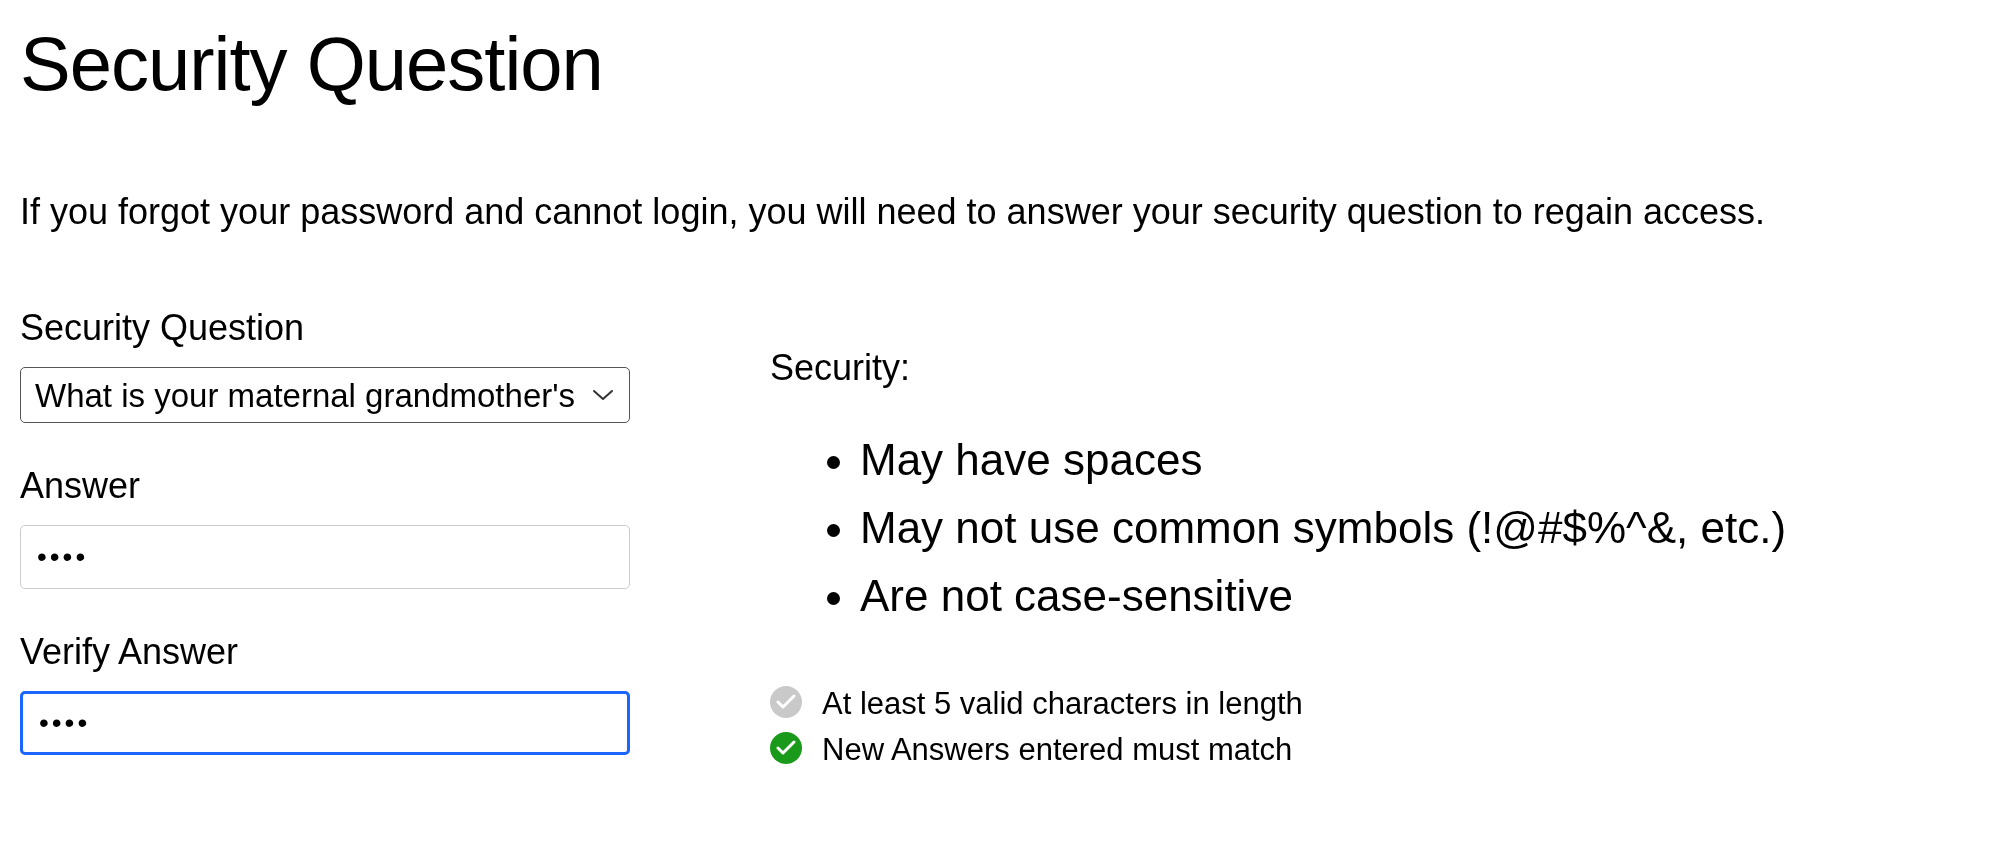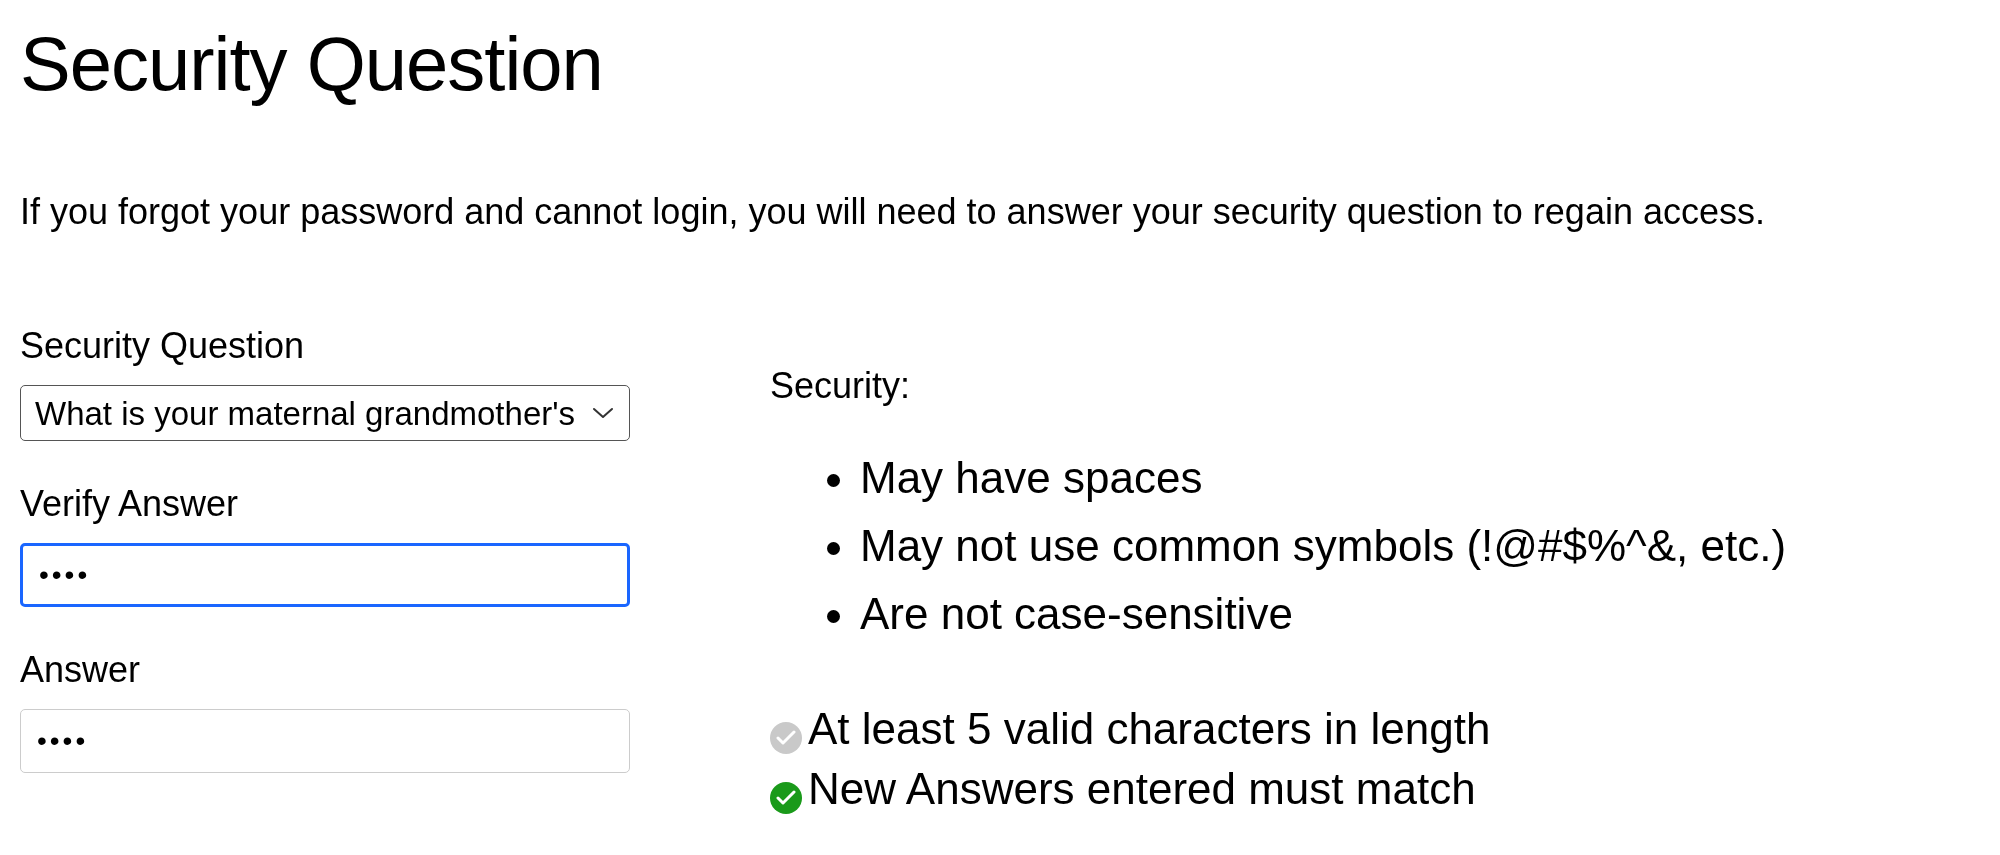--- a/index.html
+++ b/index.html
@@ -16,21 +16,21 @@
     }
     .page-title {
       font-size: 76px;
       font-weight: 400;
       letter-spacing: -1px;
       margin-bottom: 80px;
     }
     .description {
       font-size: 36px;
       font-weight: 400;
-      margin-bottom: 88px;
+      margin-bottom: 70px;
       line-height: 1.4;
     }
     .form-row {
       display: flex;
       gap: 140px;
     }
     .left-col {
       width: 610px;
       flex-shrink: 0;
     }
@@ -106,23 +106,23 @@
       padding-left: 90px;
       margin-bottom: 60px;
     }
     ul.rules-list li {
       font-size: 44px;
       line-height: 1.4;
       margin-bottom: 6px;
     }
     .check-row {
       display: flex;
-      align-items: flex-end;
-      gap: 6px;
-      font-size: 44px;
+      align-items: flex-start;
+      gap: 20px;
+      font-size: 31px;
       margin-bottom: 10px;
     }
     .check-icon {
       width: 32px;
       height: 32px;
       border-radius: 50%;
       display: inline-flex;
       align-items: center;
       justify-content: center;
       flex-shrink: 0;
@@ -157,27 +157,27 @@
         </select>
         <span class="chevron">
           <svg viewBox="0 0 22 14">
               <polyline points="2,3 11,11 20,3" fill="none" stroke="#333" stroke-width="2" stroke-linecap="round" stroke-linejoin="round"></polyline>
             </svg>
         </span>
       </div>
     </div>
 
     <div class="field-group">
+      <label class="field-label">Answer</label>
+      <input type="password" class="answer-input" value="••••" style="">
+    </div>
+
+    <div class="field-group">
       <label class="field-label">Verify Answer</label>
       <input type="password" class="answer-input focused" value="••••" style="">
-    </div>
-
-    <div class="field-group">
-      <label class="field-label">Answer</label>
-      <input type="password" class="answer-input" value="••••" style="">
     </div>
 
   </div>
 
   <div class="right-col">
     <div class="rules-heading">Security:</div>
     <ul class="rules-list">
       <li>May have spaces</li>
       <li>May not use common symbols (!@#$%^&amp;, etc.)</li>
       <li>Are not case-sensitive</li>

